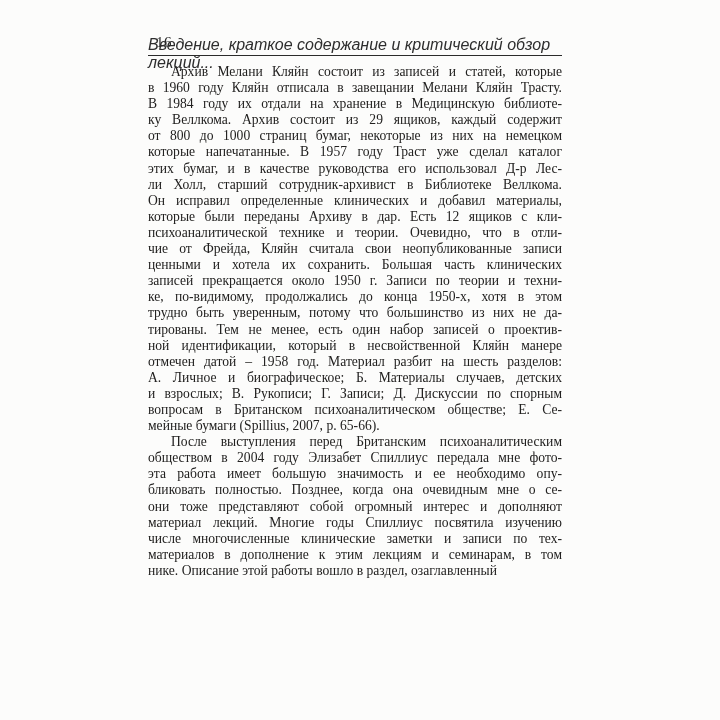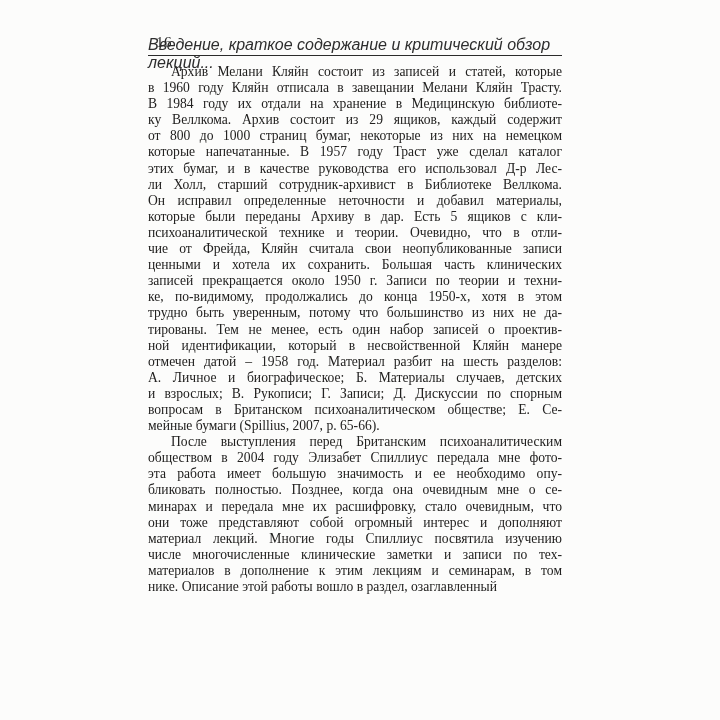--- a/index.html
+++ b/index.html
@@ -87,42 +87,41 @@
     <div class="body-text">
         <div class="para">
           <div class="line indent">Архив Мелани Кляйн состоит из записей и статей, которые</div>
           <div class="line">в 1960 году Кляйн отписала в завещании Мелани Кляйн Трасту.</div>
           <div class="line">В 1984 году их отдали на хранение в Медицинскую библиоте-</div>
           <div class="line">ку Веллкома. Архив состоит из 29 ящиков, каждый содержит</div>
           <div class="line">от 800 до 1000 страниц бумаг, некоторые из них на немецком</div>
           <div class="line">которые напечатанные. В 1957 году Траст уже сделал каталог</div>
           <div class="line">этих бумаг, и в качестве руководства его использовал Д-р Лес-</div>
           <div class="line">ли Холл, старший сотрудник-архивист в Библиотеке Веллкома.</div>
-          <div class="line">Он исправил определенные неточности и добавил материалы,</div>
-          <div class="line">которые были переданы Архиву в дар. Есть 5 ящиков с кли-</div>
+          <div class="line">Он исправил определенные клинических и добавил материалы,</div>
+          <div class="line">которые были переданы Архиву в дар. Есть 12 ящиков с кли-</div>
           <div class="line">психоаналитической технике и теории. Очевидно, что в отли-</div>
           <div class="line">чие от Фрейда, Кляйн считала свои неопубликованные записи</div>
           <div class="line">ценными и хотела их сохранить. Большая часть клинических</div>
           <div class="line">записей прекращается около 1950 г. Записи по теории и техни-</div>
           <div class="line">ке, по-видимому, продолжались до конца 1950-х, хотя в этом</div>
           <div class="line">трудно быть уверенным, потому что большинство из них не да-</div>
           <div class="line">тированы. Тем не менее, есть один набор записей о проектив-</div>
           <div class="line">ной идентификации, который в несвойственной Кляйн манере</div>
           <div class="line">отмечен датой – 1958 год. Материал разбит на шесть разделов:</div>
           <div class="line">А. Личное и биографическое; Б. Материалы случаев, детских</div>
           <div class="line">и взрослых; В. Рукописи; Г. Записи; Д. Дискуссии по спорным</div>
           <div class="line">вопросам в Британском психоаналитическом обществе; Е. Се-</div>
           <div class="line para-end">мейные бумаги (Spillius, 2007, p. 65-66).</div>
         </div>
         <div class="para">
           <div class="line indent">После выступления перед Британским психоаналитическим</div>
           <div class="line">обществом в 2004 году Элизабет Спиллиус передала мне фото-</div>
           <div class="line">эта работа имеет большую значимость и ее необходимо опу-</div>
           <div class="line">бликовать полностью. Позднее, когда она очевидным мне о се-</div>
-          <div class="line">минарах и передала мне их расшифровку, стало очевидным, что</div>
           <div class="line">они тоже представляют собой огромный интерес и дополняют</div>
           <div class="line">материал лекций. Многие годы Спиллиус посвятила изучению</div>
           <div class="line">числе многочисленные клинические заметки и записи по тех-</div>
           <div class="line">материалов в дополнение к этим лекциям и семинарам, в том</div>
           <div class="line para-end">нике. Описание этой работы вошло в раздел, озаглавленный</div>
         </div>
       </div>
   </div>
 </div>
 

